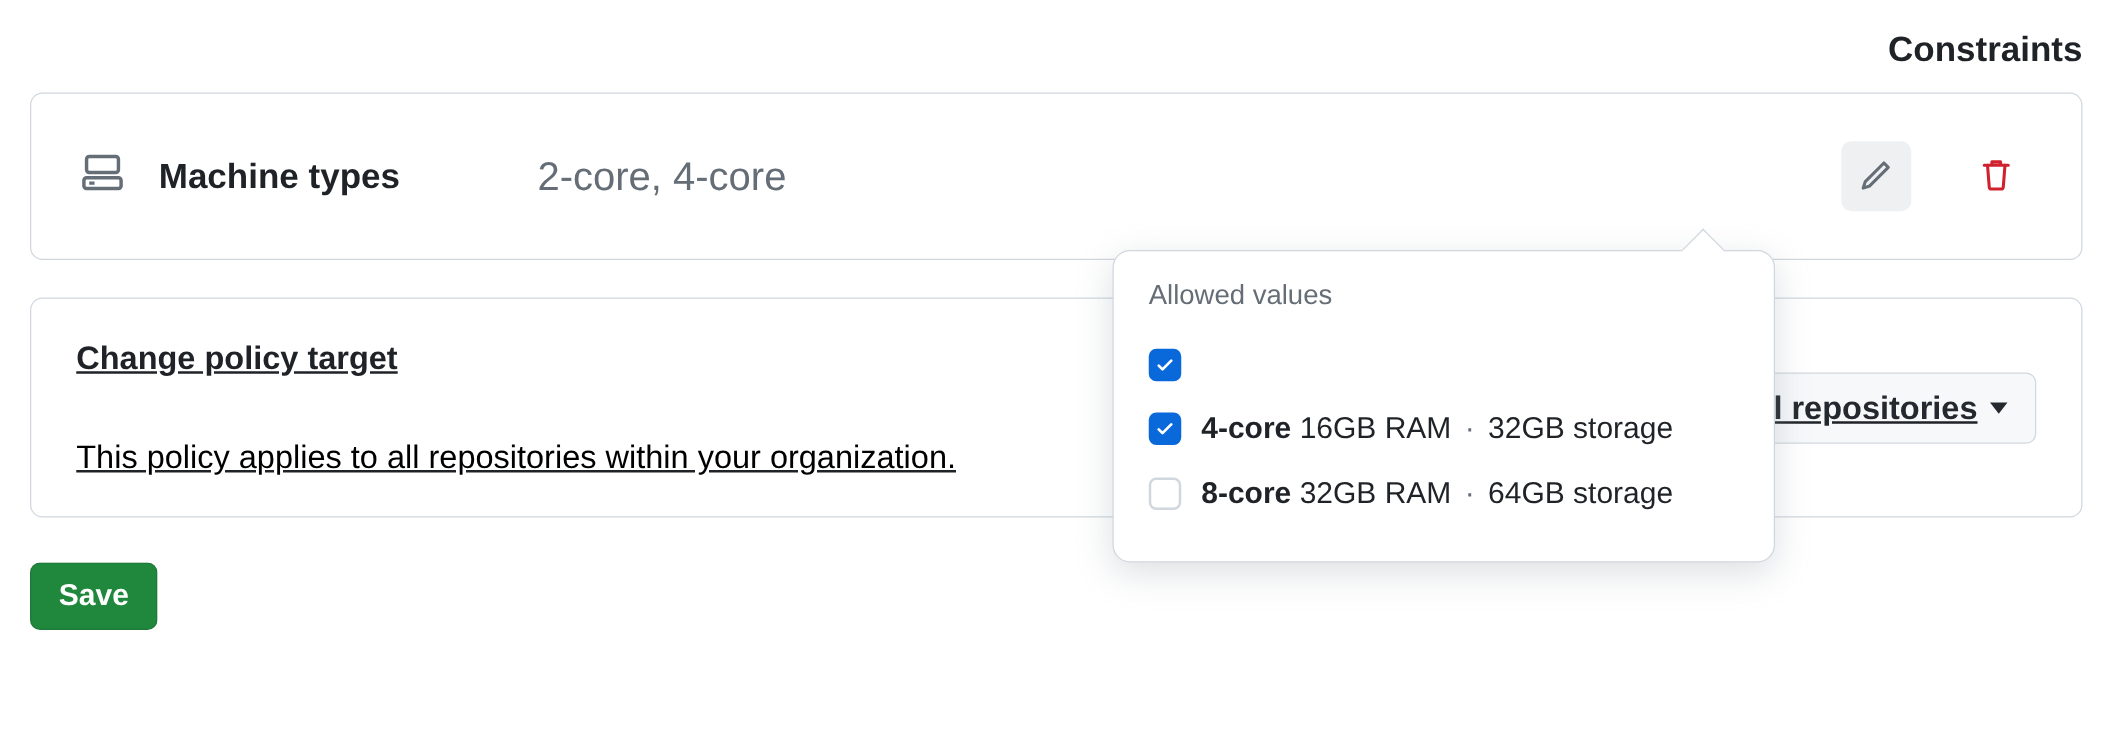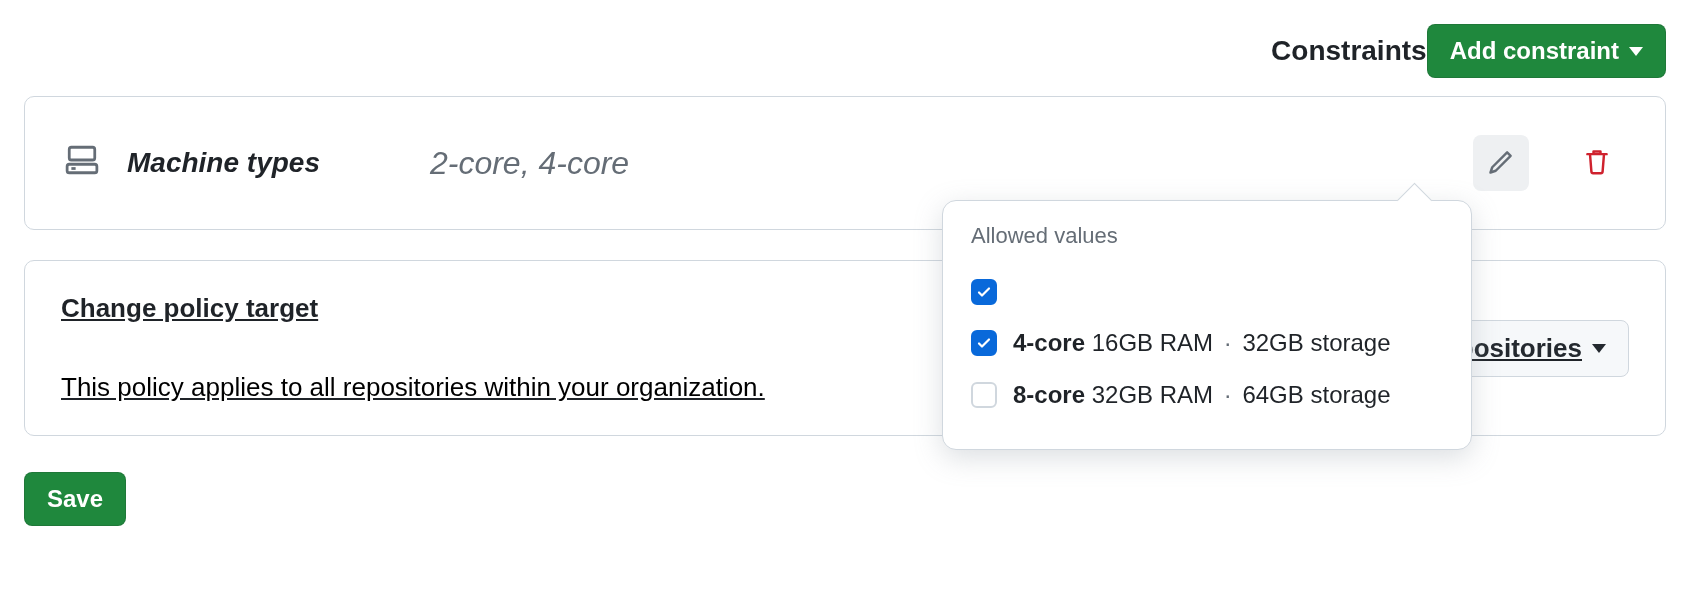--- a/index.html
+++ b/index.html
@@ -52,21 +52,20 @@
   border: 1px solid #d0d7de;
   border-radius: 10px;
   background: #fff;
   position: relative;
 }
 .constraint-card {
   padding: 38px 40px;
   display: flex;
   align-items: center;
   margin-bottom: 30px;
-  font-style: italic;
 }
 .constraint-left {
   display: flex;
   align-items: center;
   gap: 28px;
   flex: 0 0 auto;
 }
 .constraint-name {
   font-size: 28px;
   font-weight: 600;
@@ -114,21 +113,21 @@
   font-size: 26px;
   color: #000000;
   margin-top: 48px;
 }
 .target-selector {
   font-size: 26px;
 }
 .popover {
   position: absolute;
   top: 200px;
-  left: 942px;
+  left: 890px;
   width: 530px;
   background: #fff;
   border: 1px solid #d0d7de;
   border-radius: 14px;
   box-shadow: 0 8px 28px rgba(140,149,159,0.3);
   padding: 22px 28px 28px 28px;
   z-index: 100;
 }
 .popover::before {
   content: "";
@@ -177,24 +176,20 @@
 .option-label .core { font-weight: 600; }
 .option-label .spec { color: #1f2328; font-weight: 400; }
 .option-label .dot { color: #656d76; margin: 0 4px; }
 .save-row { margin-top: 0; }
 </style>
 </head>
 <body>
 
 <div class="header-row">
   <div class="section-title">Constraints</div>
-  <button class="btn btn-primary">
-    <span>Add constraint</span>
-    <span class="caret-down"></span>
-  </button>
 </div>
 
 <div class="card constraint-card">
   <div class="constraint-left">
     <span>
       <svg width="34" height="34" viewBox="0 0 16 16" fill="none" stroke="#656d76" stroke-width="1.3">
         <rect x="2" y="2" width="12" height="6" rx="1"></rect>
         <rect x="1" y="10" width="14" height="4" rx="1"></rect>
         <line x1="3" y1="12" x2="5" y2="12"></line>
       </svg>

